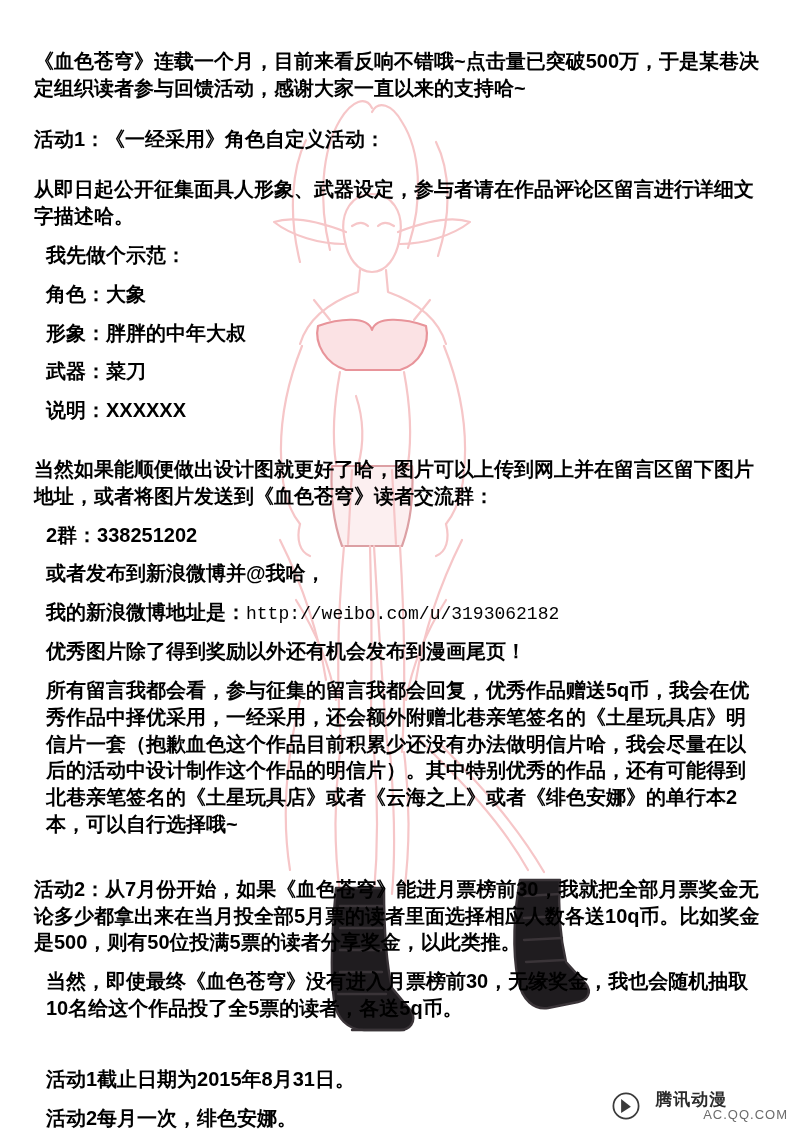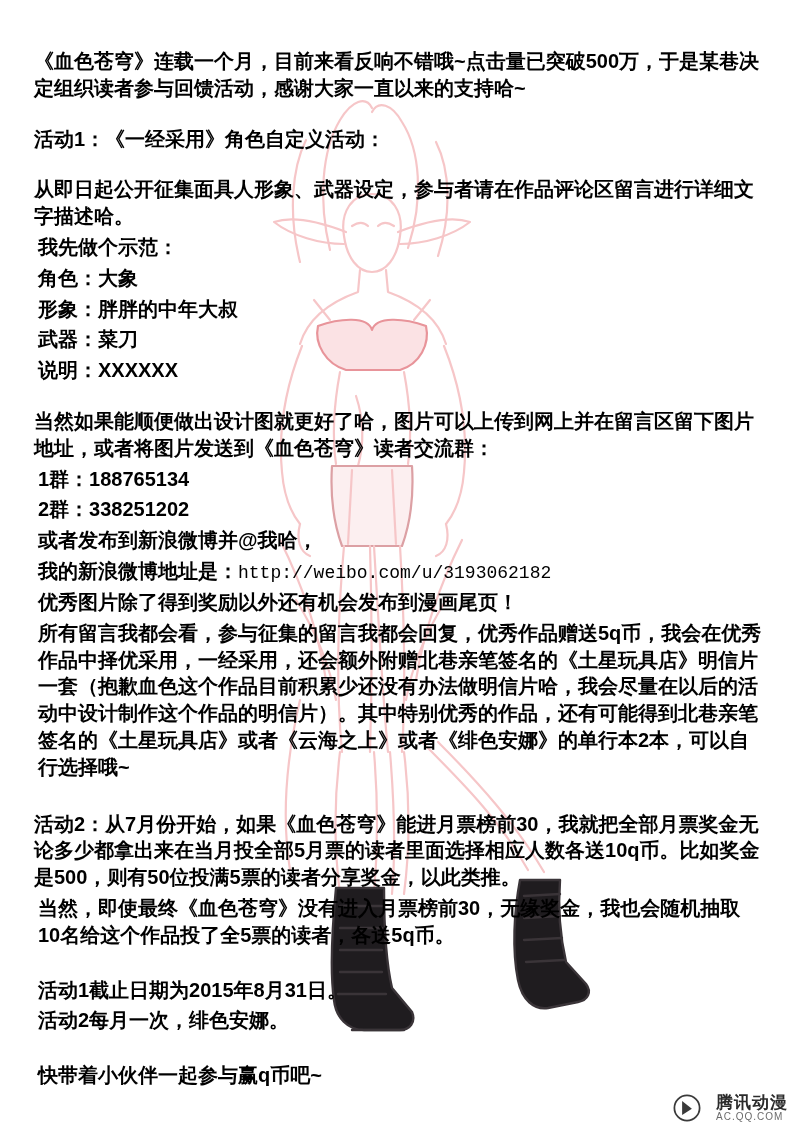--- a/index.html
+++ b/index.html
@@ -45,21 +45,21 @@
     white-space: pre-wrap;
   }
   .tight {
     margin-bottom: 0;
   }
   .line {
     color: #000000;
     font-weight: bold;
     font-size: 20px;
     line-height: 1.34;
-    margin: 4px;
+    margin: 12px;
     white-space: pre-wrap;
   }
   .gap-sm { height: 10px; }
   .gap-md { height: 20px; }
   .gap-lg { height: 26px; }
 
   .url {
     font-family: "Liberation Mono", monospace;
     font-weight: normal;
     font-size: 18px;
@@ -85,23 +85,24 @@
     flex-direction: column;
     line-height: 1.05;
   }
   .wm-main {
     font-size: 17px;
     font-weight: bold;
     color: #2b2b2b;
     letter-spacing: 1px;
   }
   .wm-sub {
-    font-size: 10px;
+    font-size: 13px;
     color: #6b6b6b;
     letter-spacing: 1px;
+    margin-left: 48px;
   }
 </style>
 </head>
 <body>
 
 <svg class="artwork" viewBox="0 0 800 1132" xmlns="http://www.w3.org/2000/svg">
   <g fill="none" stroke="#f6c6c8" stroke-width="2.2" stroke-linecap="round" stroke-linejoin="round">
 
     <path d="M330 250 C 318 200, 322 150, 340 120 C 352 100, 366 96, 372 108"></path>
     <path d="M300 262 C 288 214, 292 168, 306 140"></path>
@@ -185,21 +186,20 @@
   <p class="block tight">从即日起公开征集面具人形象、武器设定，参与者请在作品评论区留言进行详细文字描述哈。</p>
   <p class="line">我先做个示范：</p>
   <p class="line">角色：大象</p>
   <p class="line">形象：胖胖的中年大叔</p>
   <p class="line">武器：菜刀</p>
   <p class="line">说明：XXXXXX</p>
 
   <div class="gap-md"></div>
 
   <p class="block tight">当然如果能顺便做出设计图就更好了哈，图片可以上传到网上并在留言区留下图片地址，或者将图片发送到《血色苍穹》读者交流群：</p>
-  <p class="line">1群：188765134</p>
   <p class="line">2群：338251202</p>
   <p class="line">或者发布到新浪微博并@我哈，</p>
   <p class="line"><span>我的新浪微博地址是：</span><span class="url">http://weibo.com/u/3193062182</span></p>
   <p class="line">优秀图片除了得到奖励以外还有机会发布到漫画尾页！</p>
   <p class="line">所有留言我都会看，参与征集的留言我都会回复，优秀作品赠送5q币，我会在优秀作品中择优采用，一经采用，还会额外附赠北巷亲笔签名的《土星玩具店》明信片一套（抱歉血色这个作品目前积累少还没有办法做明信片哈，我会尽量在以后的活动中设计制作这个作品的明信片）。其中特别优秀的作品，还有可能得到北巷亲笔签名的《土星玩具店》或者《云海之上》或者《绯色安娜》的单行本2本，可以自行选择哦~</p>
 
   <div class="gap-lg"></div>
 
   <p class="block tight">活动2：从7月份开始，如果《血色苍穹》能进月票榜前30，我就把全部月票奖金无论多少都拿出来在当月投全部5月票的读者里面选择相应人数各送10q币。比如奖金是500，则有50位投满5票的读者分享奖金，以此类推。</p>
   <p class="line">当然，即使最终《血色苍穹》没有进入月票榜前30，无缘奖金，我也会随机抽取10名给这个作品投了全5票的读者，各送5q币。</p>

